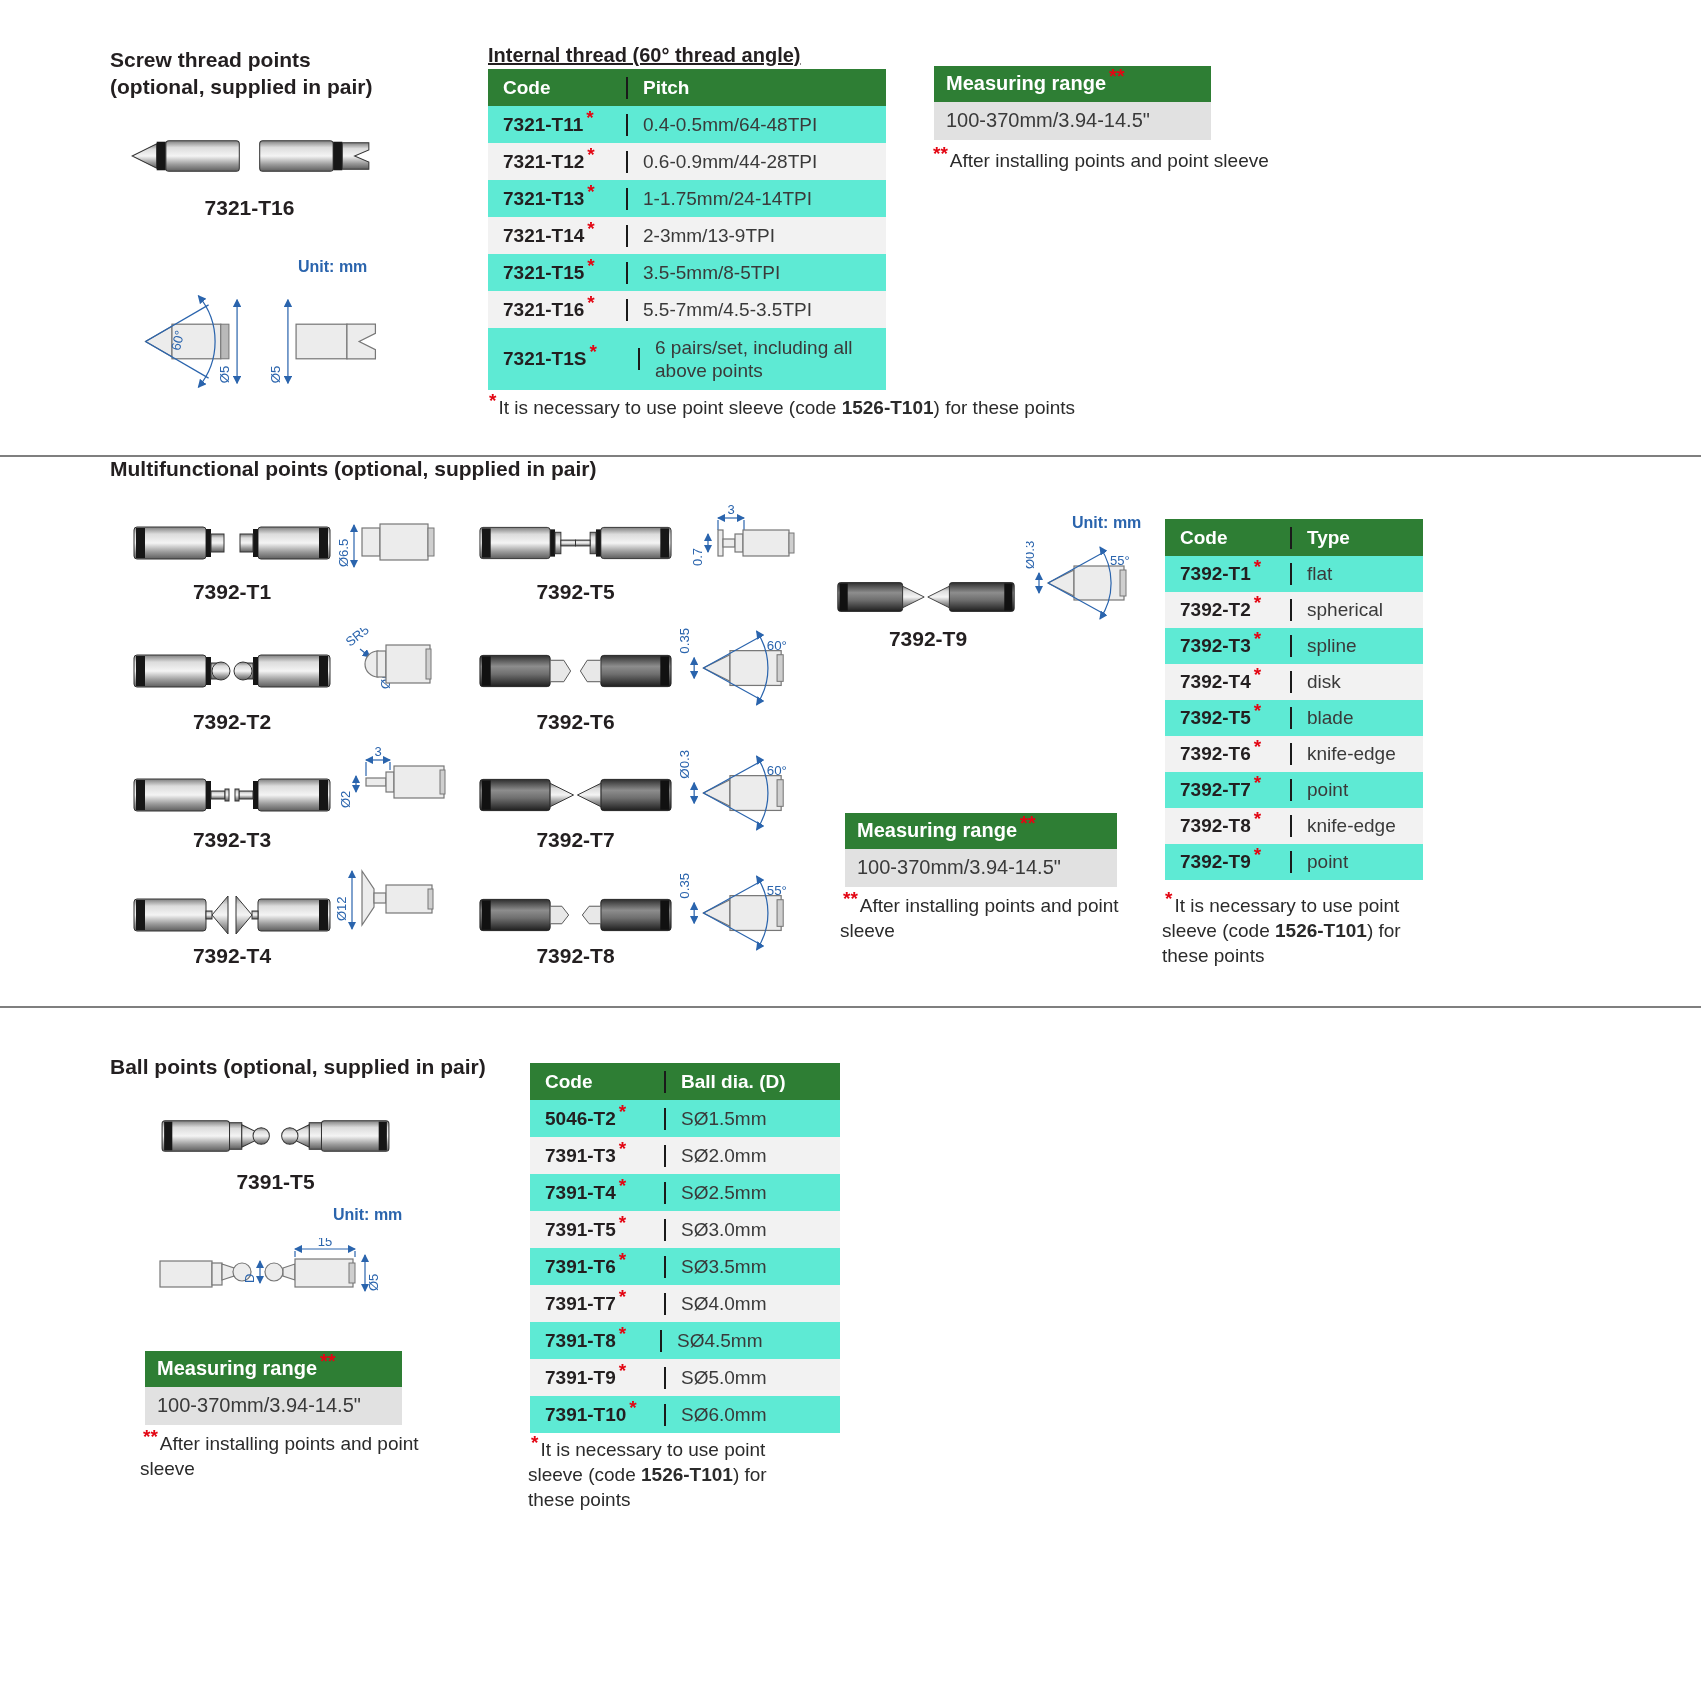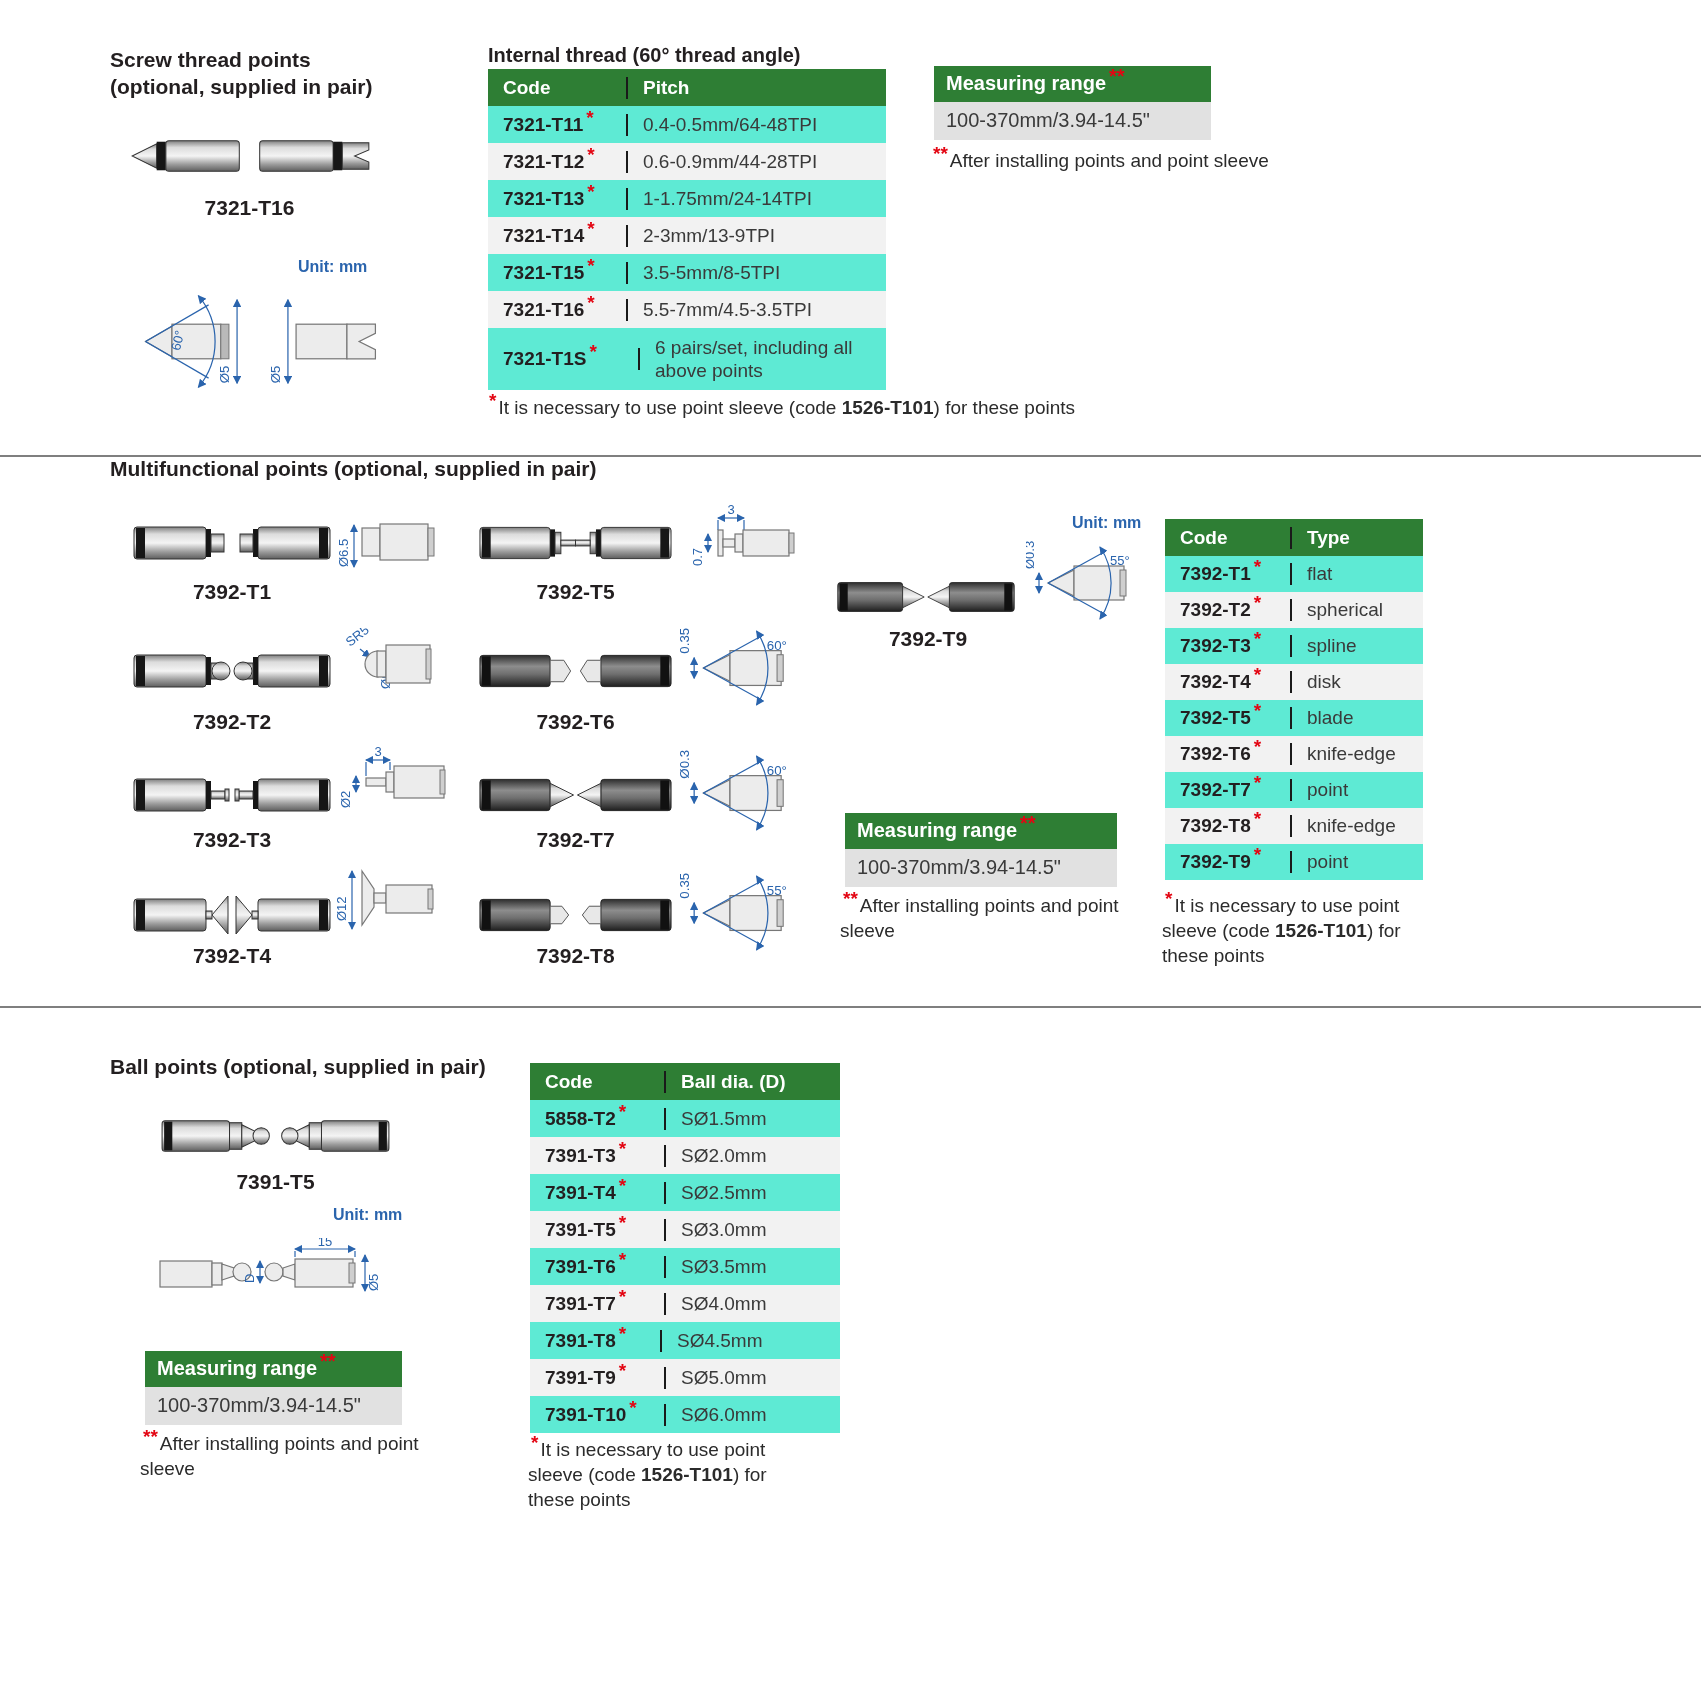--- a/index.html
+++ b/index.html
@@ -1,21 +1,21 @@
 <!DOCTYPE html>
 <html><head>
 <meta charset="utf-8">
 <style>
   * { margin:0; padding:0; box-sizing:border-box; }
   html,body { background:#ffffff; }
   .page { position:relative; width:1701px; height:1701px; background:#fff;
           font-family:"Liberation Sans", sans-serif; color:#231f20; overflow:hidden; }
   .abs { position:absolute; }
   .h1 { font-size:21px; font-weight:bold; line-height:1.3; }
-  .ttitle { font-size:20px; font-weight:bold; }
+  .ttitle { font-size:20px; font-weight:bold;text-decoration:underline; }
   .plabel { font-size:21px; font-weight:bold; text-align:center; }
   .unit { font-size:16px; color:#2a64ad; font-weight:bold; }
   .divider { left:0; width:1701px; height:2px; background:#7f7f7f; }
   .tbl { font-size:19px; }
   .tr { display:flex; align-items:center; }
   .tr.th { background:#2e7e34; color:#fff; font-weight:bold; }
   .c { padding-left:15px; display:flex; align-items:center; }
   .c1 { border-right:2px solid #1a1a1a; }
   .rowA { background:#5eead4; }
   .rowB { background:#f2f2f2; }
@@ -483,21 +483,21 @@
     <span class="st sup">**</span><span>After installing points and point sleeve</span>
   </div>
 
   <div class="tbl abs" style="left:530px;top:1063px;width:310px">
     <div class="tr th" style="height:37px">
       <div class="c c1" style="width:136px">Code</div>
       <div class="c" style="flex:1">Ball dia. (D)</div>
     </div>
     <div class="tr rowA" style="height:37px">
         <div class="c c1" style="width:136px">
-          <span class="code">5858-T2</span>
+          <span class="code">5046-T2</span>
           <span class="st sup">*</span>
         </div>
         <div class="c val" style="flex:1">SØ1.5mm</div>
       </div>
     <div class="tr rowB" style="height:37px">
         <div class="c c1" style="width:136px">
           <span class="code">7391-T3</span>
           <span class="st sup">*</span>
         </div>
         <div class="c val" style="flex:1">SØ2.0mm</div>

